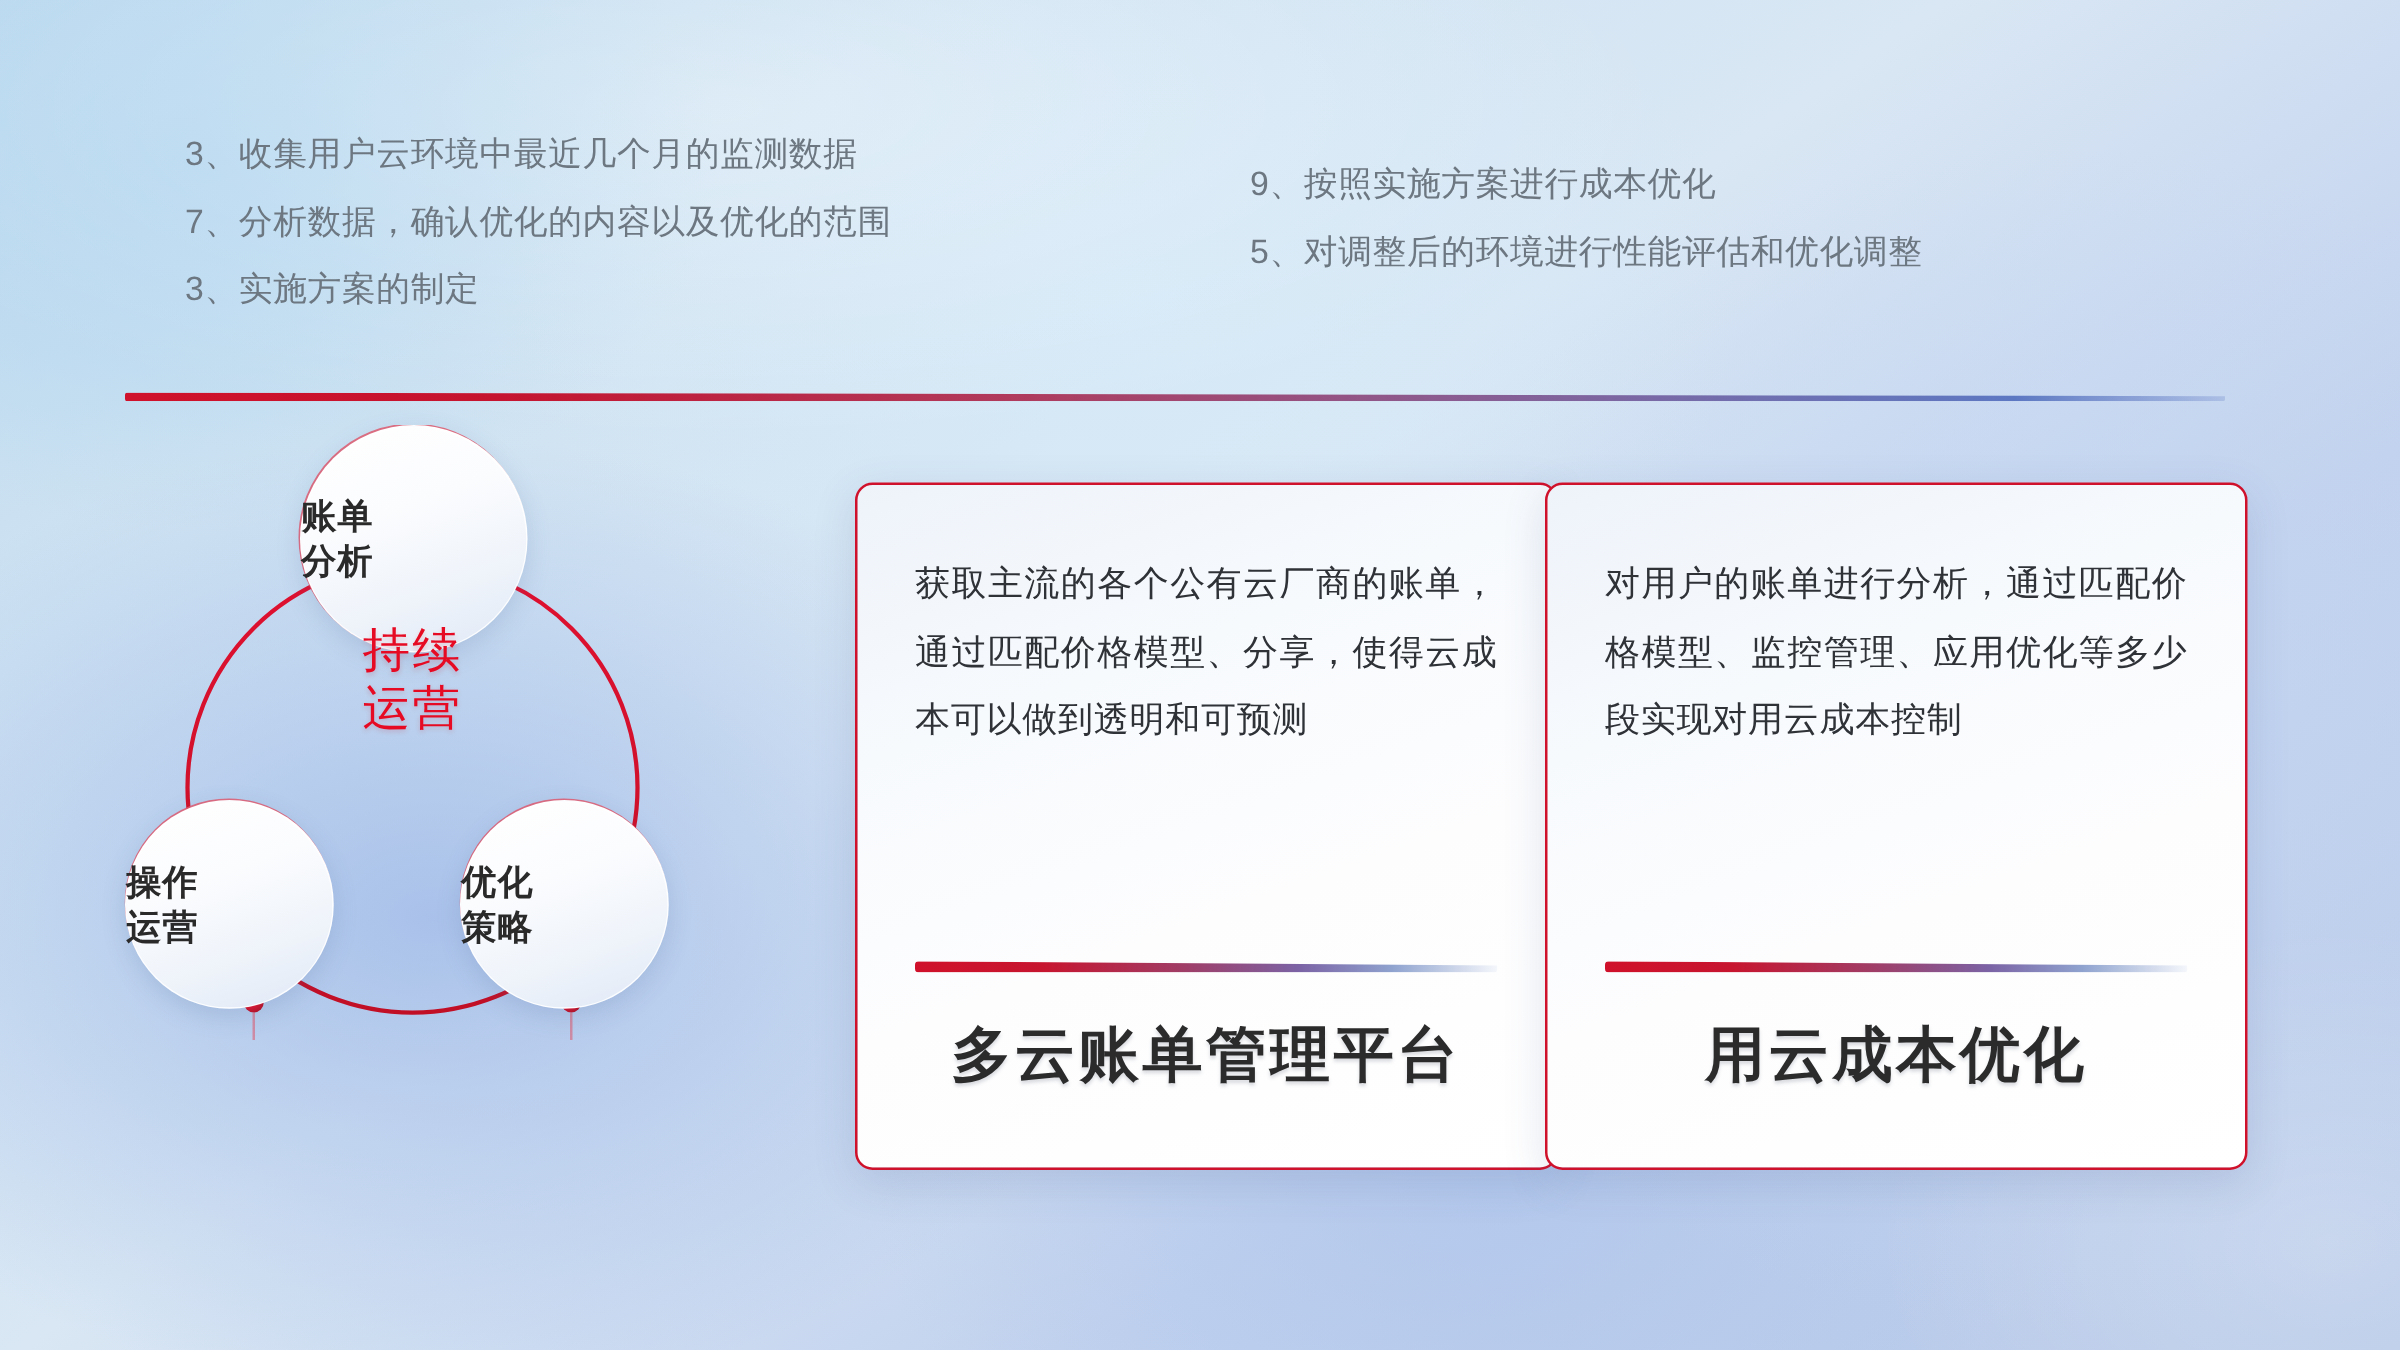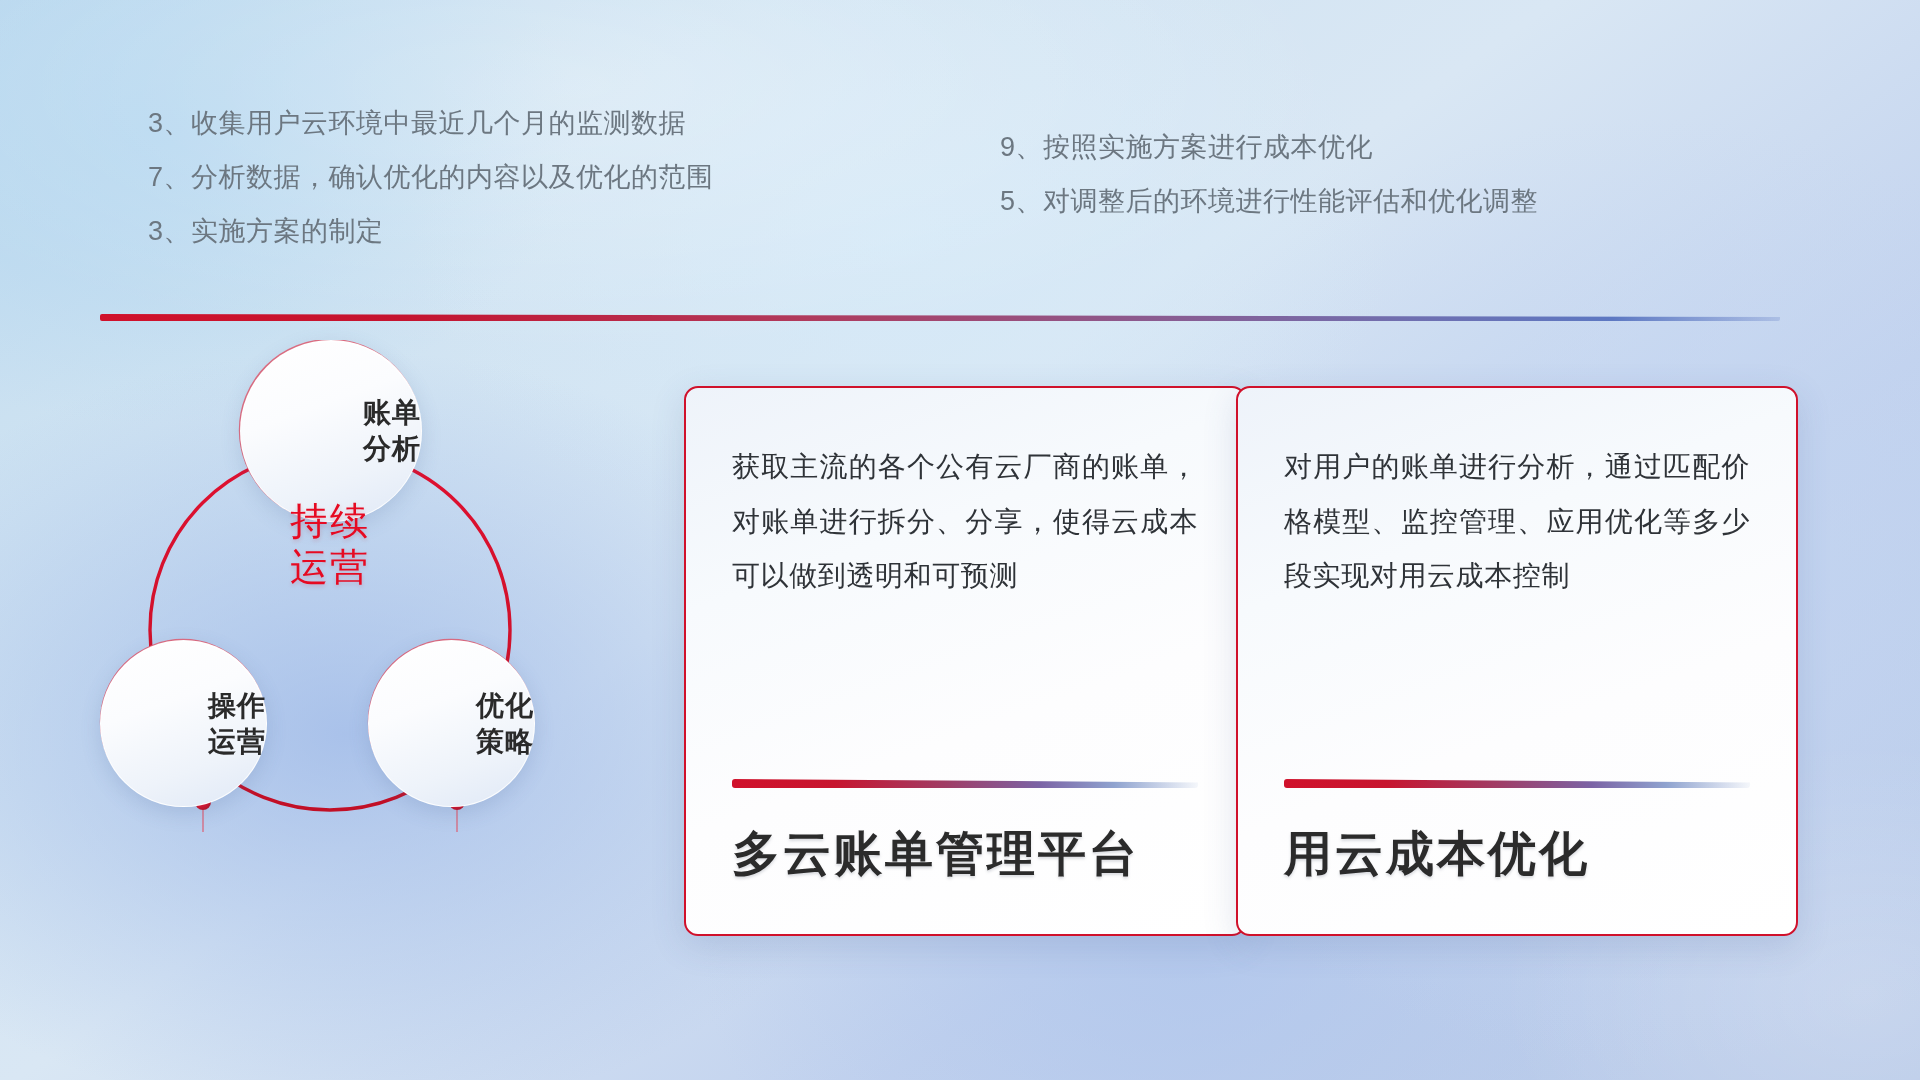--- a/index.html
+++ b/index.html
@@ -82,21 +82,21 @@
   .venn svg { position: absolute; inset: 0; width: 100%; height: 100%; }
 
   .bubble {
     position: absolute;
     border-radius: 50%;
     background: linear-gradient(160deg, #ffffff 0%, #fbfcfe 38%, #eef3fa 72%, #dfe8f6 100%);
     box-shadow: 0 6px 20px rgba(70,100,150,0.18), inset 0 1px 0 rgba(255,255,255,0.9);
     border: 1px solid rgba(255,255,255,0.85);
     display: flex;
     align-items: center;
-    justify-content: flex-end;
+    justify-content: flex-start;
     text-align: center;
   }
   .bubble-label {
     font-size: 28px;
     font-weight: bold;
     line-height: 1.28;
     color: #2a2a2a;
     letter-spacing: 1px;
   }
   .bubble.top    { left: 150px; top: 0px;   width: 180px; height: 180px; }
@@ -159,22 +159,22 @@
         #8fa3cf 82%,
         rgba(190,205,230,0.15) 100%);
     clip-path: polygon(0 0, 100% 38%, 100% 100%, 0 100%);
   }
 
   .card-title {
     font-size: 48px;
     font-weight: bold;
     color: #2b2b2b;
     letter-spacing: 3px;
-    text-align: left;
-    margin-bottom: 8px;
+    text-align: center;
+    margin-bottom: 18px;
     text-shadow: 0 2px 3px rgba(80,90,110,0.22);
   }
 </style>
 </head>
 <body>
 
 <div id="slide">
 
   <div class="steps left">
     <span class="step-line">3、收集用户云环境中最近几个月的监测数据</span>
@@ -241,21 +241,21 @@
       </div>
     </div>
 
     <div class="center-label">
       <span>持续</span><br>
       <span>运营</span>
     </div>
   </div>
 
   <div class="card one">
-    <div class="card-body">获取主流的各个公有云厂商的账单，对账单进行拆分、分享，使得云成本可以做到透明和可预测</div>
+    <div class="card-body">获取主流的各个公有云厂商的账单，通过匹配价格模型、分享，使得云成本可以做到透明和可预测</div>
     <div class="card-rule"></div>
     <div class="card-title">多云账单管理平台</div>
   </div>
 
   <div class="card two">
     <div class="card-body">对用户的账单进行分析，通过匹配价格模型、监控管理、应用优化等多少段实现对用云成本控制</div>
     <div class="card-rule"></div>
     <div class="card-title">用云成本优化</div>
   </div>
 

